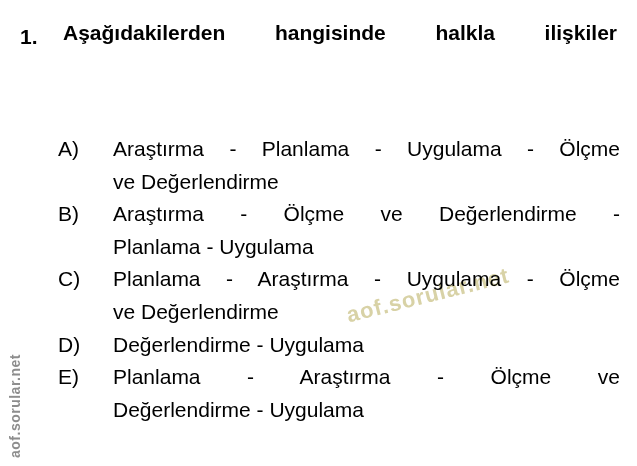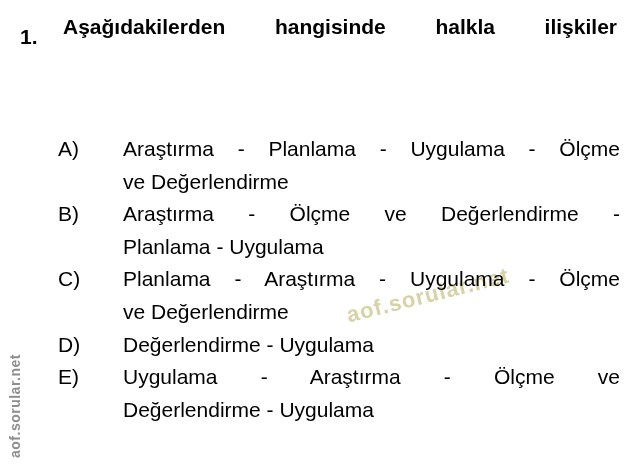--- a/index.html
+++ b/index.html
@@ -21,34 +21,34 @@
     transform:rotate(-90deg); transform-origin:0 0;
     font-size:14px; font-weight:bold; letter-spacing:0.5px;
     color:#8d8d8d; z-index:1; white-space:nowrap;
   }
   
   .qnum {
     position:absolute; left:20px; top:21px;
     font-size:21px; font-weight:bold; line-height:32.8px; z-index:2;
   }
   .qtext {
-    position:absolute; left:63px; top:11px; width:554px;
+    position:absolute; left:63px; top:17px; width:554px;
     font-size:21px; font-weight:bold; line-height:32.8px; z-index:2;
   }
   .line { min-height:32.8px; }
   .line.stretch { text-align:justify; text-align-last:justify; }
   
   .options { position:absolute; left:58px; top:133px; z-index:2; }
   .option { display:flex; }
   .opt-letter {
     width:55px; flex:0 0 55px;
     font-size:21px; line-height:32.6px;
   }
   .opt-text { width:507px; font-size:21px; line-height:32.6px; }
-  .oline { min-height:32.6px;margin-left:10px; }
+  .oline { min-height:32.6px; }
   .oline.stretch { text-align:justify; text-align-last:justify; }
 </style>
 </head>
 <body>
 
 <div class="page">
 
   <div class="wm-diag">aof.sorular.net</div>
   <div class="wm-vert">aof.sorular.net</div>
 
@@ -87,19 +87,19 @@
     <div class="option">
       <div class="opt-letter">D)</div>
       <div class="opt-text">
         <div class="oline">Değerlendirme - Uygulama</div>
       </div>
     </div>
 
     <div class="option">
       <div class="opt-letter">E)</div>
       <div class="opt-text">
-        <div class="oline stretch">Uygulama - Araştırma - Ölçme ve</div>
+        <div class="oline stretch">Planlama - Araştırma - Ölçme ve</div>
         <div class="oline">Değerlendirme - Uygulama</div>
       </div>
     </div>
 
   </div>
 </div>
 
 </body></html>

